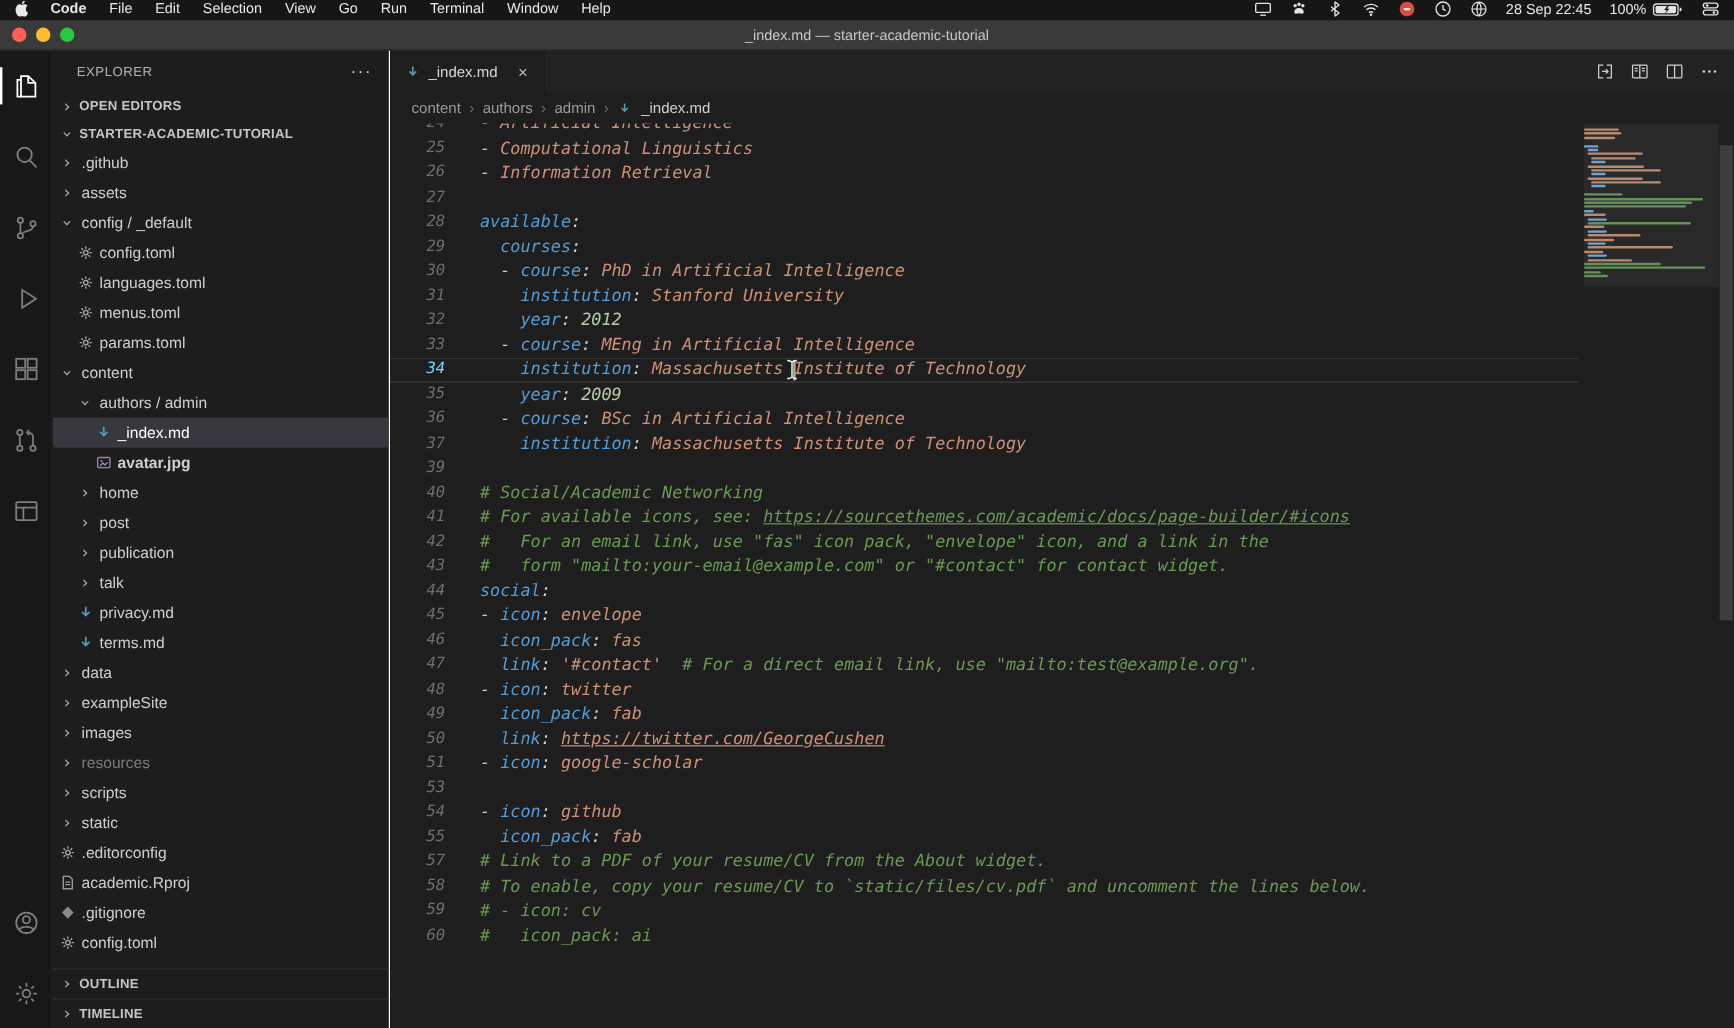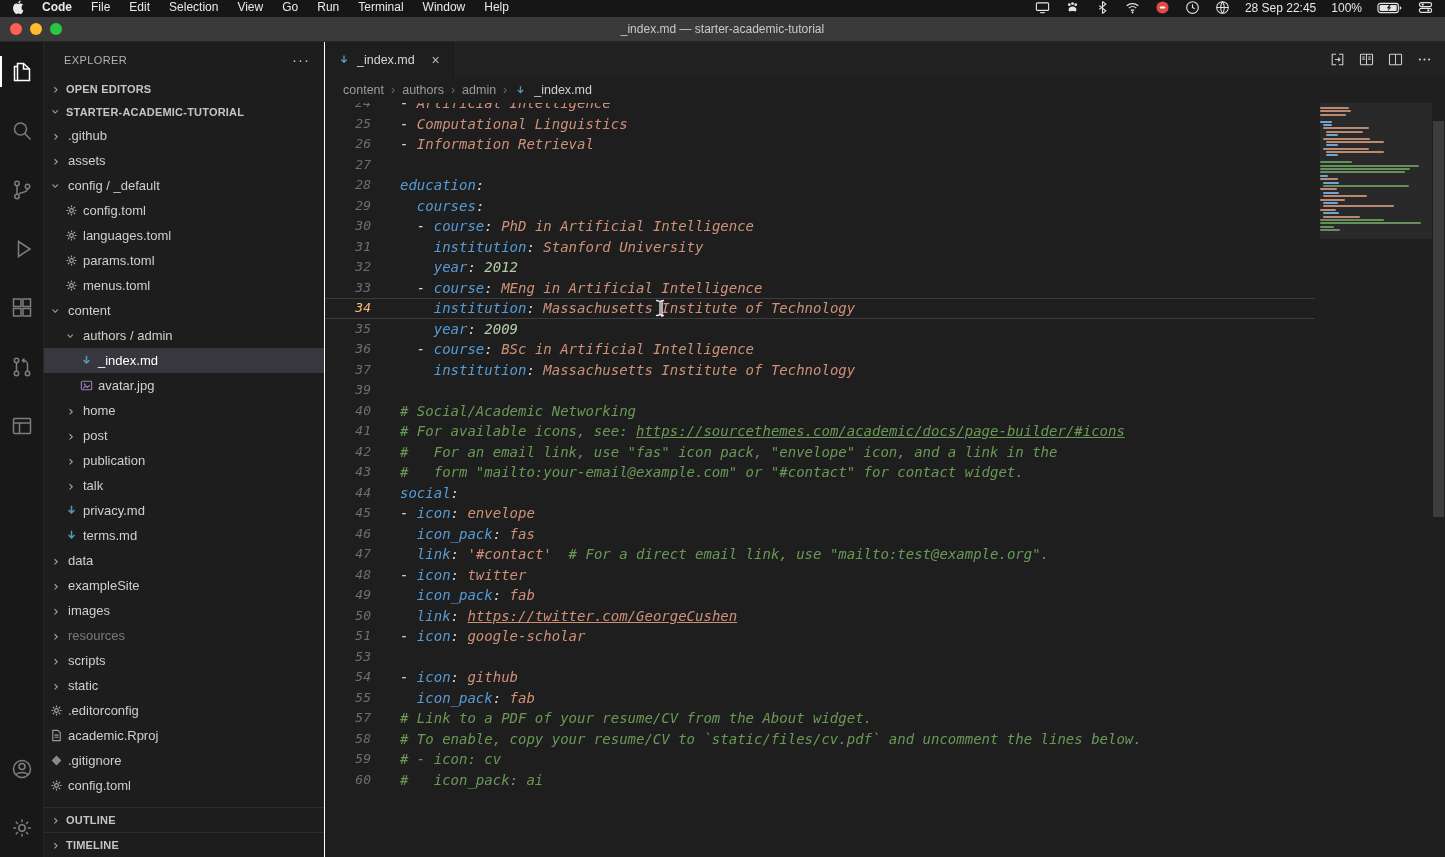--- a/index.html
+++ b/index.html
@@ -11,21 +11,21 @@
     justify-content:space-between;padding:0 12px;font-size:12px;color:#e8e8e8;}
   .mb-left{display:flex;align-items:center;}
   .mb-apple svg{width:12px;height:14px;display:block;color:#e8e8e8;}
   .mb-items{display:flex;gap:19px;margin-left:18px;white-space:nowrap;}
   .menu-item{cursor:default;}
   .menu-item.app-name{font-weight:700;}
   .mb-right{display:flex;align-items:center;gap:15px;}
   .mb-status{display:flex;align-items:center;gap:15px;}
   .mb-icon svg{width:15px;height:15px;display:block;color:#e3e3e3;}
   .mb-time{white-space:nowrap;}
-  .mb-batt{display:flex;align-items:center;gap:15px;}
+  .mb-batt{display:flex;align-items:center;gap:5px;}
   .mb-batt-icon svg{width:26px;height:14px;display:block;color:#e3e3e3;}
 
   
   .titlebar{height:25px;background:var(--titlebar-bg,#3a3a3b);position:relative;display:flex;align-items:center;
     border-bottom:1px solid #262626;box-sizing:border-box;}
   .traffic{display:flex;gap:8px;margin-left:10px;z-index:2;}
   .tl{width:12px;height:12px;border-radius:50%;cursor:pointer;}
   .tl.red{background:var(--traffic-red,#ff5f57);}
   .tl.yellow{background:var(--traffic-yellow,#febc2e);}
   .tl.green{background:var(--traffic-green,#28c840);}
@@ -83,21 +83,21 @@
   .bc-icon{display:flex;}
   .bc-icon svg{width:13px;height:13px;}
 
   
   .code-area{flex:1;position:relative;overflow:hidden;}
   .code-scroll{position:absolute;left:0;top:0;bottom:0;right:130px;overflow:hidden;}
   .code-lines{font-family:"DejaVu Sans Mono",monospace;font-size:14px;line-height:20.5px;margin-top:-10px;font-style:italic;}
   .cline{display:flex;height:20.5px;box-sizing:border-box;}
   .cline.current{box-shadow:inset 0 1px 0 #3c3c3c, inset 0 -1px 0 #3c3c3c;}
   .gut{flex:0 0 75px;box-sizing:border-box;text-align:right;padding-right:29px;color:#6e6e6e;font-size:13px;}
-  .cline.current .gut{color:#fdba74;}
+  .cline.current .gut{color:#7dd3fc;}
   .ctext{white-space:pre;position:relative;color:var(--token-default,#d4d4d4);}
   .tok-k{color:var(--token-key,#569cd6);}
   .tok-s{color:var(--token-string,#ce9178);}
   .tok-n{color:var(--token-number,#b5cea8);}
   .tok-c{color:var(--token-comment,#6a9955);}
   .tok-p{color:var(--token-default,#d4d4d4);}
   .u{text-decoration:underline;}
   .caret{position:absolute;top:2px;width:1.5px;height:17px;background:#aeafad;}
   .pointer{position:absolute;left:330px;top:196px;z-index:5;pointer-events:none;}
 
@@ -368,52 +368,52 @@
           </div>
           <div class="trow" style="padding-left: 19px;">
             <span class="ficon">
               <svg viewBox="0 0 16 16">
                 <g stroke="#a9a9a9" fill="none" stroke-width="1.2">
                   <circle cx="8" cy="8" r="2"></circle>
                   <path d="M8 2.6v2M8 11.4v2M2.6 8h2M11.4 8h2M4.2 4.2l1.4 1.4M10.4 10.4l1.4 1.4M11.8 4.2l-1.4 1.4M5.6 10.4l-1.4 1.4"></path>
                 </g>
               </svg>
             </span>
-            <span class="tlabel">params.toml</span>
+            <span class="tlabel">menus.toml</span>
           </div>
           <div class="trow" style="padding-left: 19px;">
             <span class="ficon">
               <svg viewBox="0 0 16 16">
                 <g stroke="#a9a9a9" fill="none" stroke-width="1.2">
                   <circle cx="8" cy="8" r="2"></circle>
                   <path d="M8 2.6v2M8 11.4v2M2.6 8h2M11.4 8h2M4.2 4.2l1.4 1.4M10.4 10.4l1.4 1.4M11.8 4.2l-1.4 1.4M5.6 10.4l-1.4 1.4"></path>
                 </g>
               </svg>
             </span>
-            <span class="tlabel">menus.toml</span>
+            <span class="tlabel">params.toml</span>
           </div>
           <div class="trow" style="padding-left: 4px;">
             <span class="chev exp">›</span>
             <span class="tlabel">content</span>
           </div>
           <div class="trow" style="padding-left: 19px;">
             <span class="chev exp">›</span>
             <span class="tlabel">authors / admin</span>
           </div>
           <div class="trow selected" style="padding-left: 34px;">
             <span class="ficon">
               <svg viewBox="0 0 16 16">
                 <g stroke="#519aba" fill="none" stroke-width="1.6">
                   <path d="M8 2.8v7.4M4.8 7.4L8 10.6l3.2-3.2"></path>
                 </g>
               </svg>
             </span>
             <span class="tlabel">_index.md</span>
           </div>
-          <div class="trow" style="padding-left: 34px;">
+          <div class="trow" style="padding-left: 34px; font-weight: bold;">
             <span class="ficon">
               <svg viewBox="0 0 16 16">
                 <g stroke="#9a7fb8" fill="none" stroke-width="1.2">
                   <rect x="2.5" y="3.5" width="11" height="9" rx="1"></rect>
                   <path d="M4.5 11l2.7-2.7 1.8 1.8 2.5-2.5"></path>
                 </g>
                 <circle cx="6" cy="6.6" r="1" fill="#9a7fb8"></circle>
               </svg>
             </span>
             <span class="tlabel">avatar.jpg</span>
@@ -611,21 +611,21 @@
               <div class="cline">
                 <div class="gut">26</div>
                 <div class="ctext"><span class="tok-p">- </span><span class="tok-s">Information Retrieval</span></div>
               </div>
               <div class="cline">
                 <div class="gut">27</div>
                 <div class="ctext"></div>
               </div>
               <div class="cline">
                 <div class="gut">28</div>
-                <div class="ctext"><span class="tok-k">education</span><span class="tok-p">:</span></div>
+                <div class="ctext"><span class="tok-k">available</span><span class="tok-p">:</span></div>
               </div>
               <div class="cline">
                 <div class="gut">29</div>
                 <div class="ctext"><span class="tok-p">  </span><span class="tok-k">courses</span><span class="tok-p">:</span></div>
               </div>
               <div class="cline">
                 <div class="gut">30</div>
                 <div class="ctext"><span class="tok-p">  - </span><span class="tok-k">course</span><span class="tok-p">:</span><span class="tok-s"> PhD in Artificial Intelligence</span></div>
               </div>
               <div class="cline">

